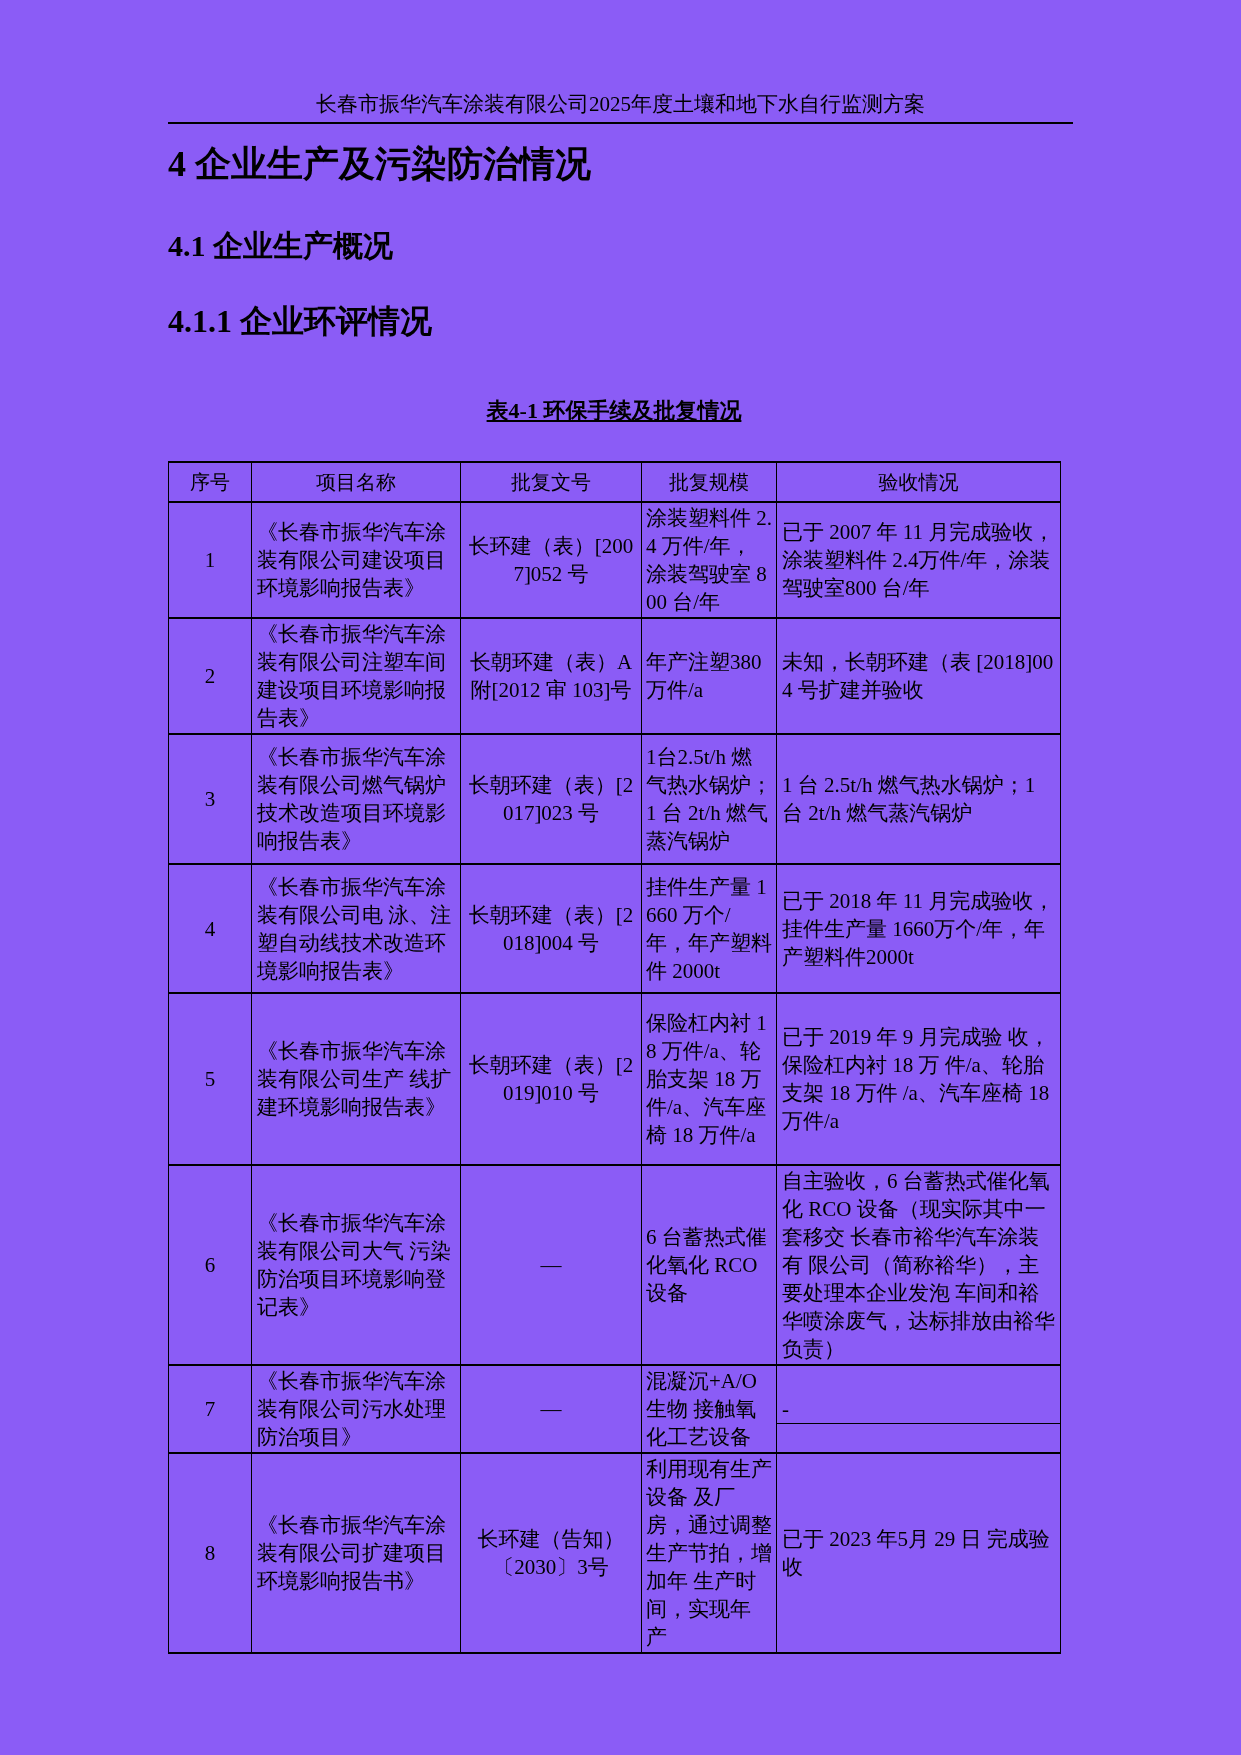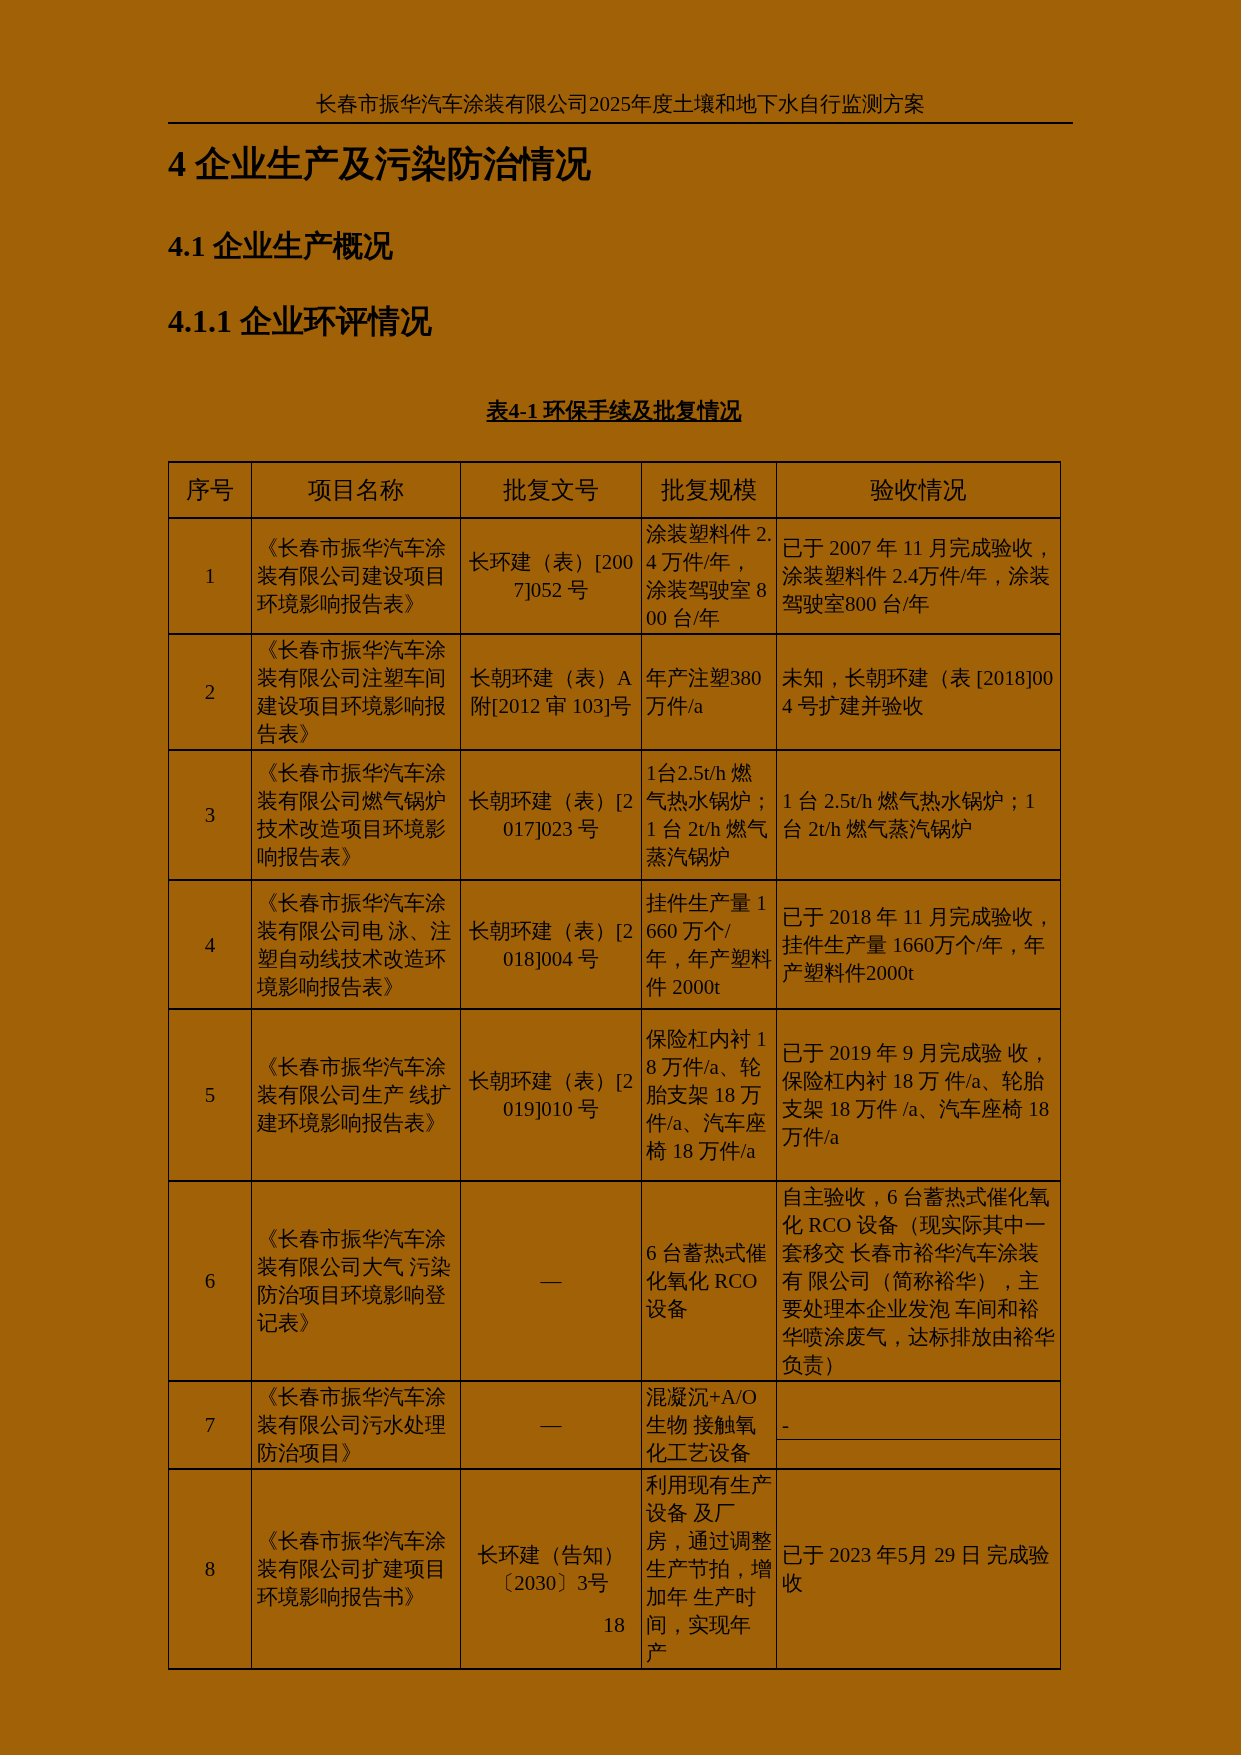--- a/index.html
+++ b/index.html
@@ -1,19 +1,19 @@
 <!DOCTYPE html>
 <html><head>
 <meta charset="utf-8">
 <style>
   html,body{margin:0;padding:0;background:#fff;}
   .page{
     position:relative;
     width:1241px;height:1755px;
-    background:#a16207;
+    background:#8b5cf6;
     font-family:"Liberation Serif", serif;
     color:#000;
     overflow:hidden;
   }
   .doc-header{
     position:absolute;top:92px;left:168px;width:905px;
     text-align:center;font-size:21px;line-height:24px;
     padding-bottom:6px;border-bottom:2px solid #000;
   }
   .h1{position:absolute;top:140px;left:168px;width:905px;font-size:36px;font-weight:bold;margin:0;}
@@ -32,21 +32,21 @@
   }
   table.approval th, table.approval td{
     border-top:2px solid #000;border-bottom:2px solid #000;
     border-left:1px solid #000;border-right:1px solid #000;
     font-size:21px;line-height:28px;
     vertical-align:middle;
     word-break:break-all;
     padding:1px 5px;
   }
   table.approval th{
-    font-weight:normal;font-size:24px;height:30px;text-align:center;padding:12px 4px;
+    font-weight:normal;font-size:20px;height:30px;text-align:center;padding:4px 4px;
   }
   table.approval td:nth-child(1){text-align:center;}
   table.approval td:nth-child(2){text-align:left;}
   table.approval td:nth-child(3){text-align:center;}
   table.approval td:nth-child(4){text-align:left;padding:1px 4px;}
   table.approval td:nth-child(5){text-align:left;}
   tbody tr:nth-child(1){height:113px;}
   tbody tr:nth-child(2){height:112px;}
   tbody tr:nth-child(3){height:130px;}
   tbody tr:nth-child(4){height:129px;}
@@ -151,15 +151,14 @@
         <tr>
           <td>8</td>
           <td>《长春市振华汽车涂装有限公司扩建项目环境影响报告书》</td>
           <td>长环建（告知）〔2030〕3号</td>
           <td>利用现有生产设备 及厂房，通过调整生产节拍，增加年 生产时间，实现年 产</td>
           <td>已于 2023 年5月 29 日 完成验收</td>
         </tr>
       </tbody>
   </table>
 
-  <div class="page-num">18</div>
 
 </div>
 
 </body></html>

